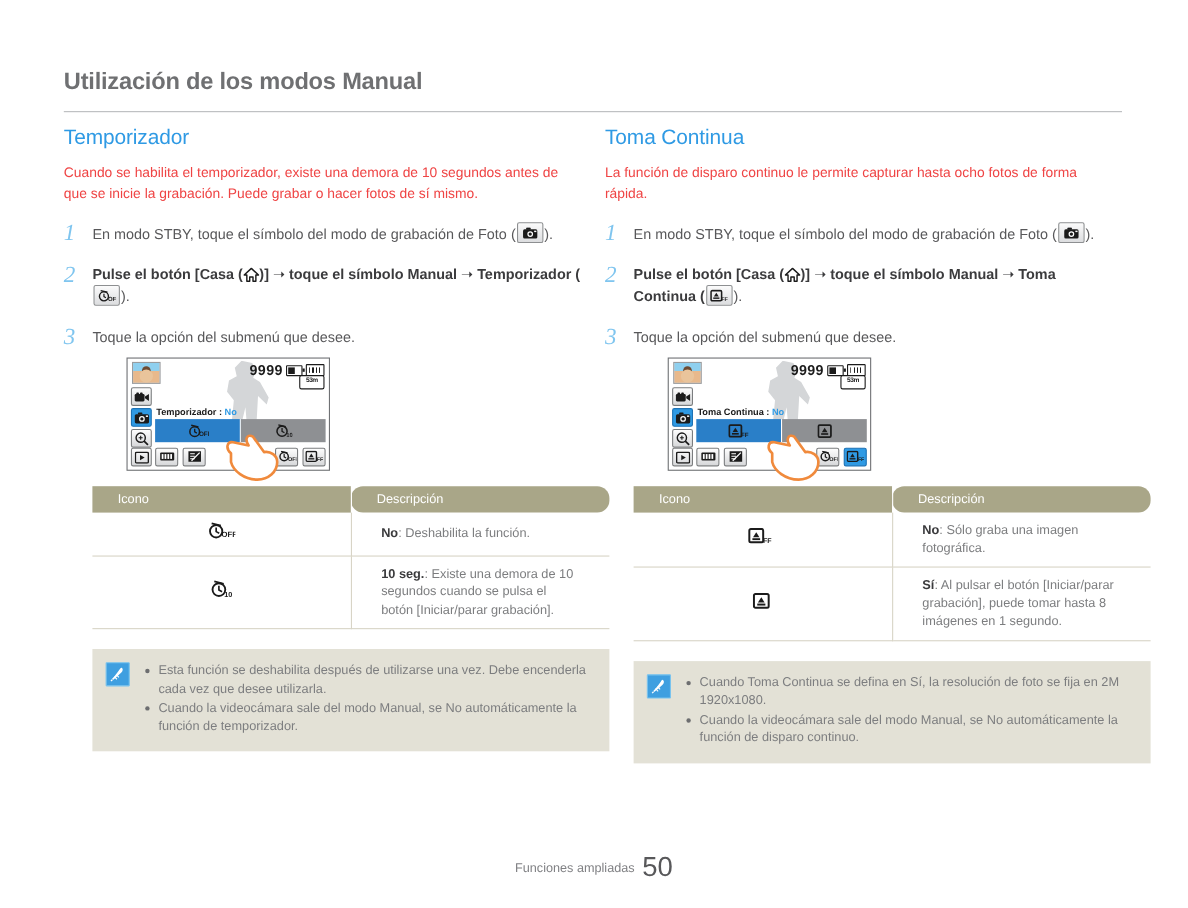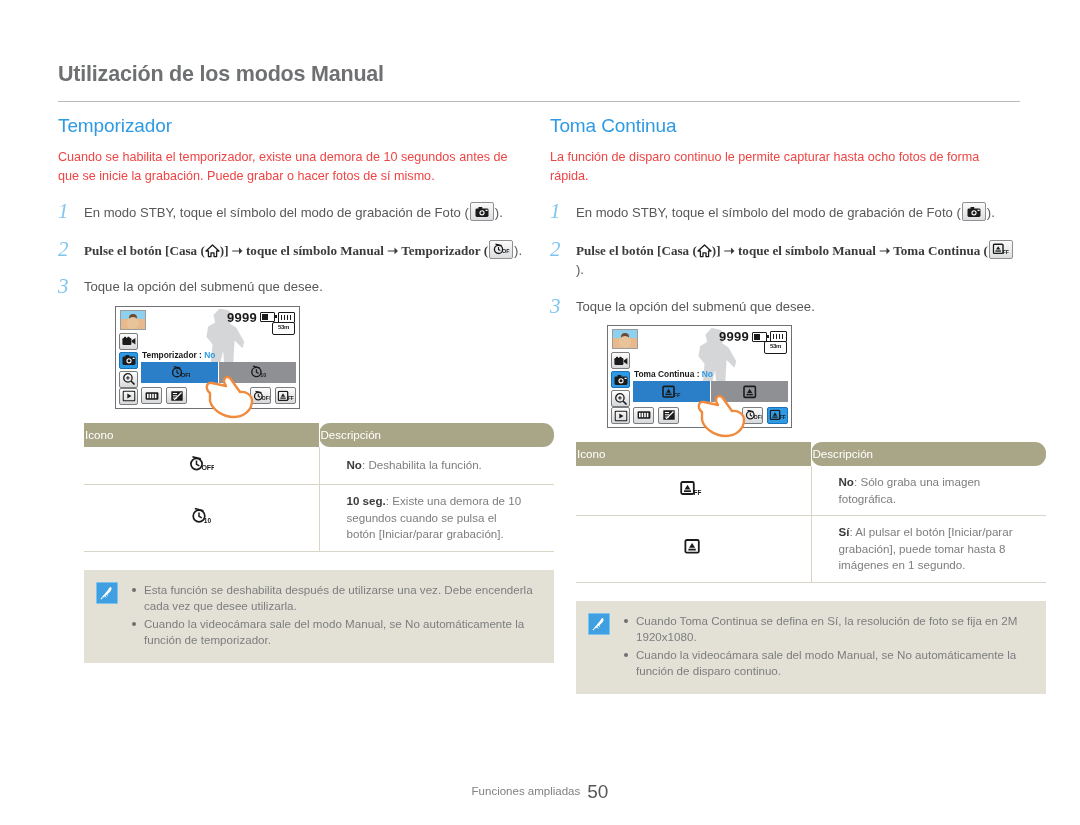--- a/index.html
+++ b/index.html
@@ -32,21 +32,21 @@
     margin:0;font-size:12.6px;line-height:18.5px;color:#ef4444;
   }
 
   
   .step{position:relative;padding-left:26px;margin-top:17px;}
   .step-num{
     position:absolute;left:0;top:-3px;font-size:21px;color:#7fc5ef;
     font-family:"Liberation Serif","DejaVu Serif",serif;font-style:italic;
   }
   .step-txt{font-size:13.1px;line-height:19.5px;color:#58585a;}
-  .step-txt b{color:#3b3b3d;font-weight:bold;font-family:Liberation Serif, serif;}
+  .step-txt b{color:#3b3b3d;font-weight:bold;}
 
   
   .chip{
     display:inline-block;vertical-align:-4px;
     width:22px;height:17px;border:1px solid #8d8f91;border-radius:2px;
     background:linear-gradient(#fbfbfb,#dcdddf);
     position:relative;margin:0 1px;
   }
   .chip svg{position:absolute;left:50%;top:50%;transform:translate(-50%,-50%);}
   .homeglyph{display:inline-block;vertical-align:-3px;width:15px;height:14px;}
@@ -122,21 +122,21 @@
   .hand{
     position:absolute;left:86px;top:60px;width:62px;height:52px;z-index:5;
   }
 
   
   table.icontbl{
     border-collapse:collapse;width:470px;margin-top:14px;table-layout:fixed;
   }
   table.icontbl th{
     background:#a9a688;color:#ffffff;font-weight:normal;font-size:11.6px;
-    text-align:left;padding:5px 9px 6px 1px;border-right:1px solid #ffffff;
+    text-align:left;padding:5px 9px 6px 23px;border-right:1px solid #ffffff;
   }
   table.icontbl th:last-child{border-right:none;border-radius:11px;}
   table.icontbl td{
     font-size:11.6px;line-height:16.5px;color:#7c7d7f;padding:8px 27px;
     border-bottom:1px solid #d8d4c6;border-right:1px solid #d8d4c6;
     vertical-align:middle;
   }
   table.icontbl td:last-child{border-right:none;}
   table.icontbl td b{color:#3b3b3d;font-weight:bold;}
   td.iconcell{text-align:center;width:82px;}
@@ -158,21 +158,21 @@
   .note li:before{
     content:"";position:absolute;left:-12px;top:6px;width:4px;height:4px;
     border-radius:50%;background:#6d6e70;
   }
 
   
   .footer{
     position:absolute;left:0;right:0;bottom:22px;text-align:center;
     font-size:11.5px;color:#808184;
   }
-  .footer .pg{font-size:19px;color:#58585a;vertical-align:-3px;margin-left:7px;
+  .footer .pg{font-size:25px;color:#58585a;vertical-align:-3px;margin-left:7px;
     font-family:"Liberation Sans",sans-serif;}
 </style>
 </head>
 <body>
 
 <div class="page">
 
   <div class="page-title">Utilización de los modos Manual</div>
   <div class="title-rule"></div>
 

